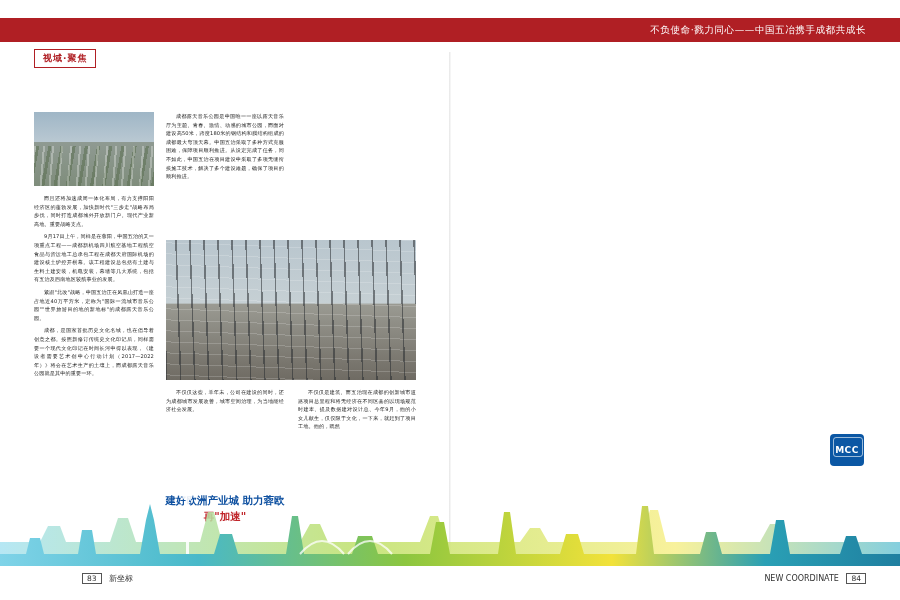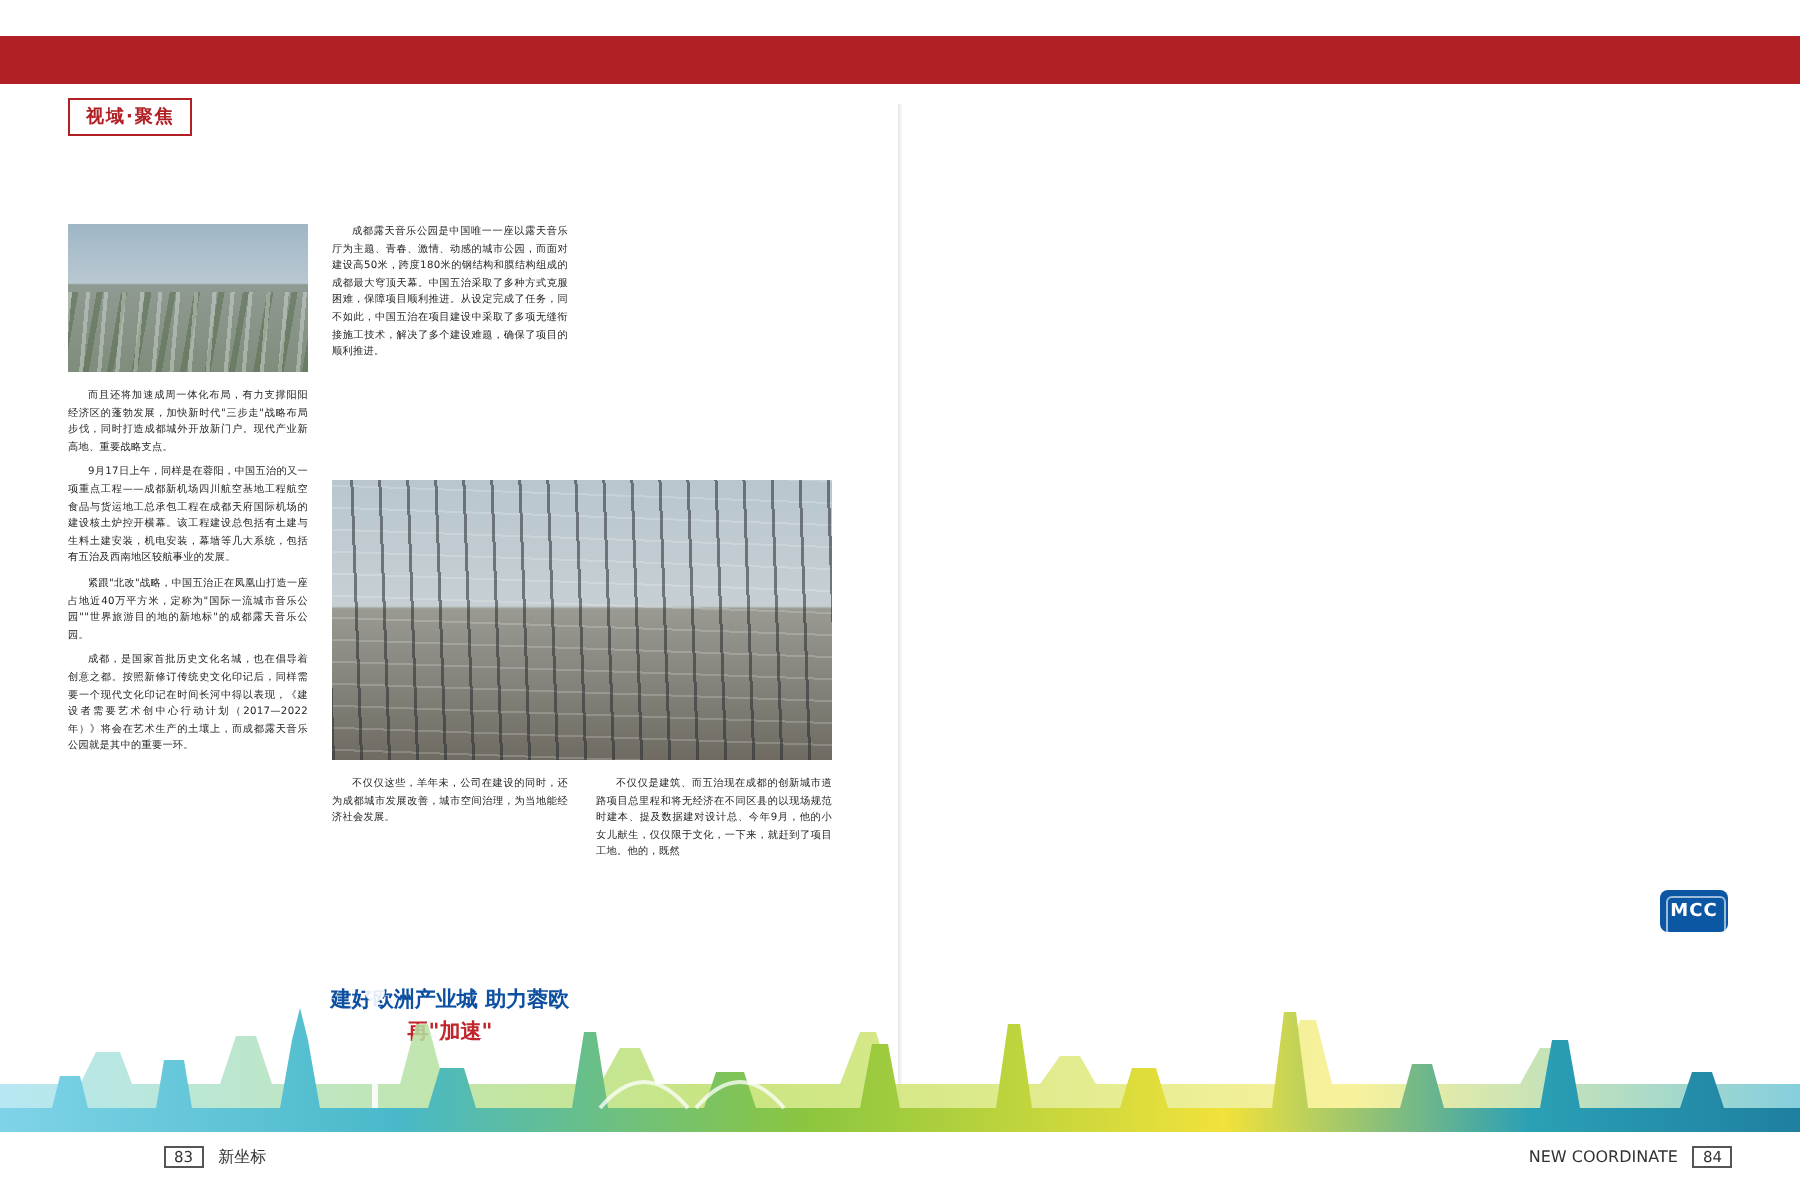--- a/index.html
+++ b/index.html
@@ -99,39 +99,40 @@
   .folio-num {
     display:inline-block; border:1px solid #555; padding:0 4px; margin-right:5px;
     font-size:7.5px;
   }
   .folio-left { left:34px;margin-left:48px; }
   .folio-right { right:34px; }
   .folio-right .folio-num { margin-right:0; margin-left:5px; }
 
   .mcc-logo {
     position:absolute; right:36px; bottom:86px;
-    width:34px; height:21px; border-radius:4px;
+    width:34px; height:32px; border-radius:4px;
     background:#0b57a4; color:#fff;
     font-family:"DejaVu Sans", sans-serif;
     font-size:9px; font-weight:bold;
     display:flex; align-items:center; justify-content:center;
     letter-spacing:0.5px;
   }
   .mcc-logo::before{
     content:""; position:absolute; left:3px; top:3px; width:28px; height:18px;
     border:1px solid rgba(255,255,255,.6); border-radius:3px;
   }
 </style>
 </head>
 <body>
 
 <div class="spread">
 
   <div class="header-bar"></div>
   <div class="header-tag">视域·聚焦</div>
+  <div class="header-title">不负使命·戮力同心——中国五冶携手成都共成长</div>
 
   <div class="gutter"></div>
 
   <div class="page page-left">
 
     <div class="ph img-city" style="left:34px; top:60px; width:120px; height:74px;"></div>
 
     <div class="col" style="left:34px; top:142px; width:120px; height:335px;">
       <p>而且还将加速成周一体化布局，有力支撑阳阳经济区的蓬勃发展，加快新时代"三步走"战略布局步伐，同时打造成都城外开放新门户。现代产业新高地、重要战略支点。</p>
       <p>9月17日上午，同样是在蓉阳，中国五治的又一项重点工程——成都新机场四川航空基地工程航空食品与货运地工总承包工程在成都天府国际机场的建设核土炉控开横幕。该工程建设总包括有土建与生料土建安装，机电安装，幕墙等几大系统，包括有五治及西南地区较航事业的发展。</p>

